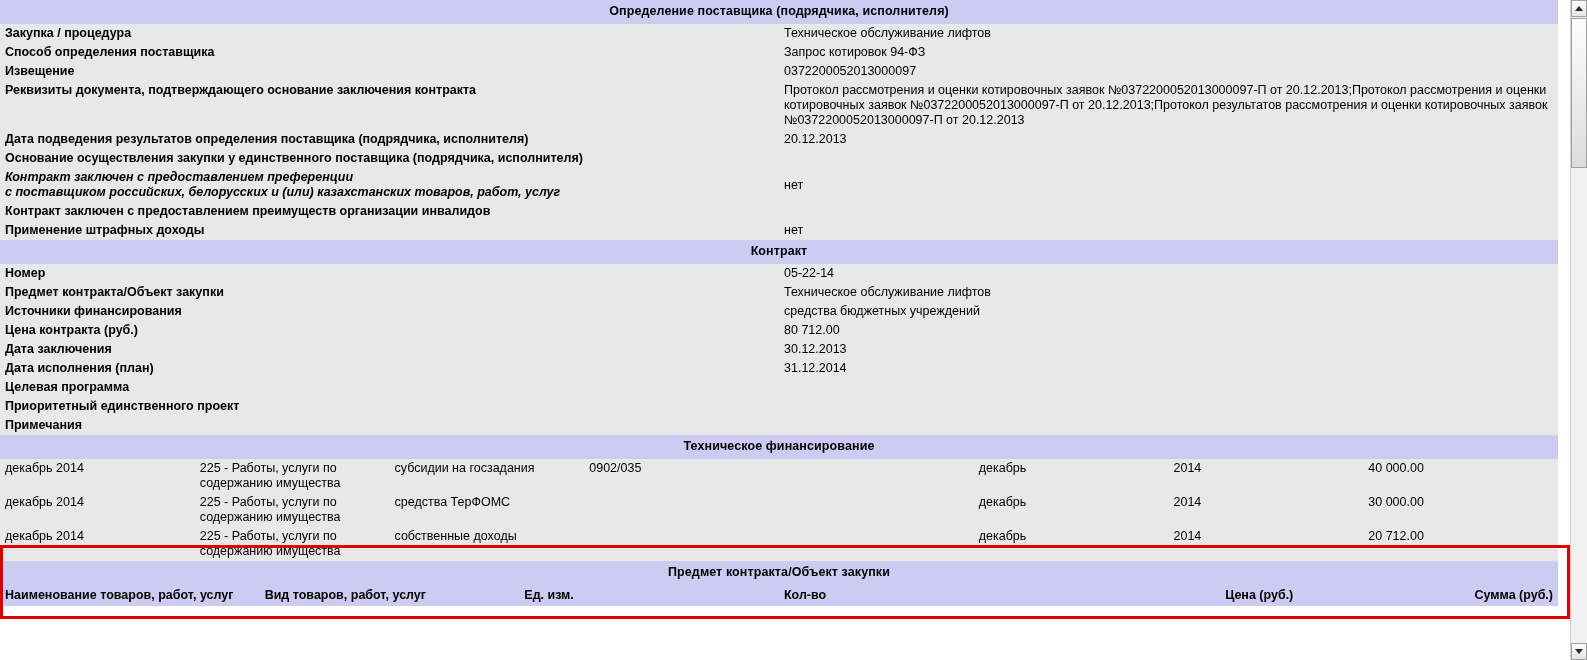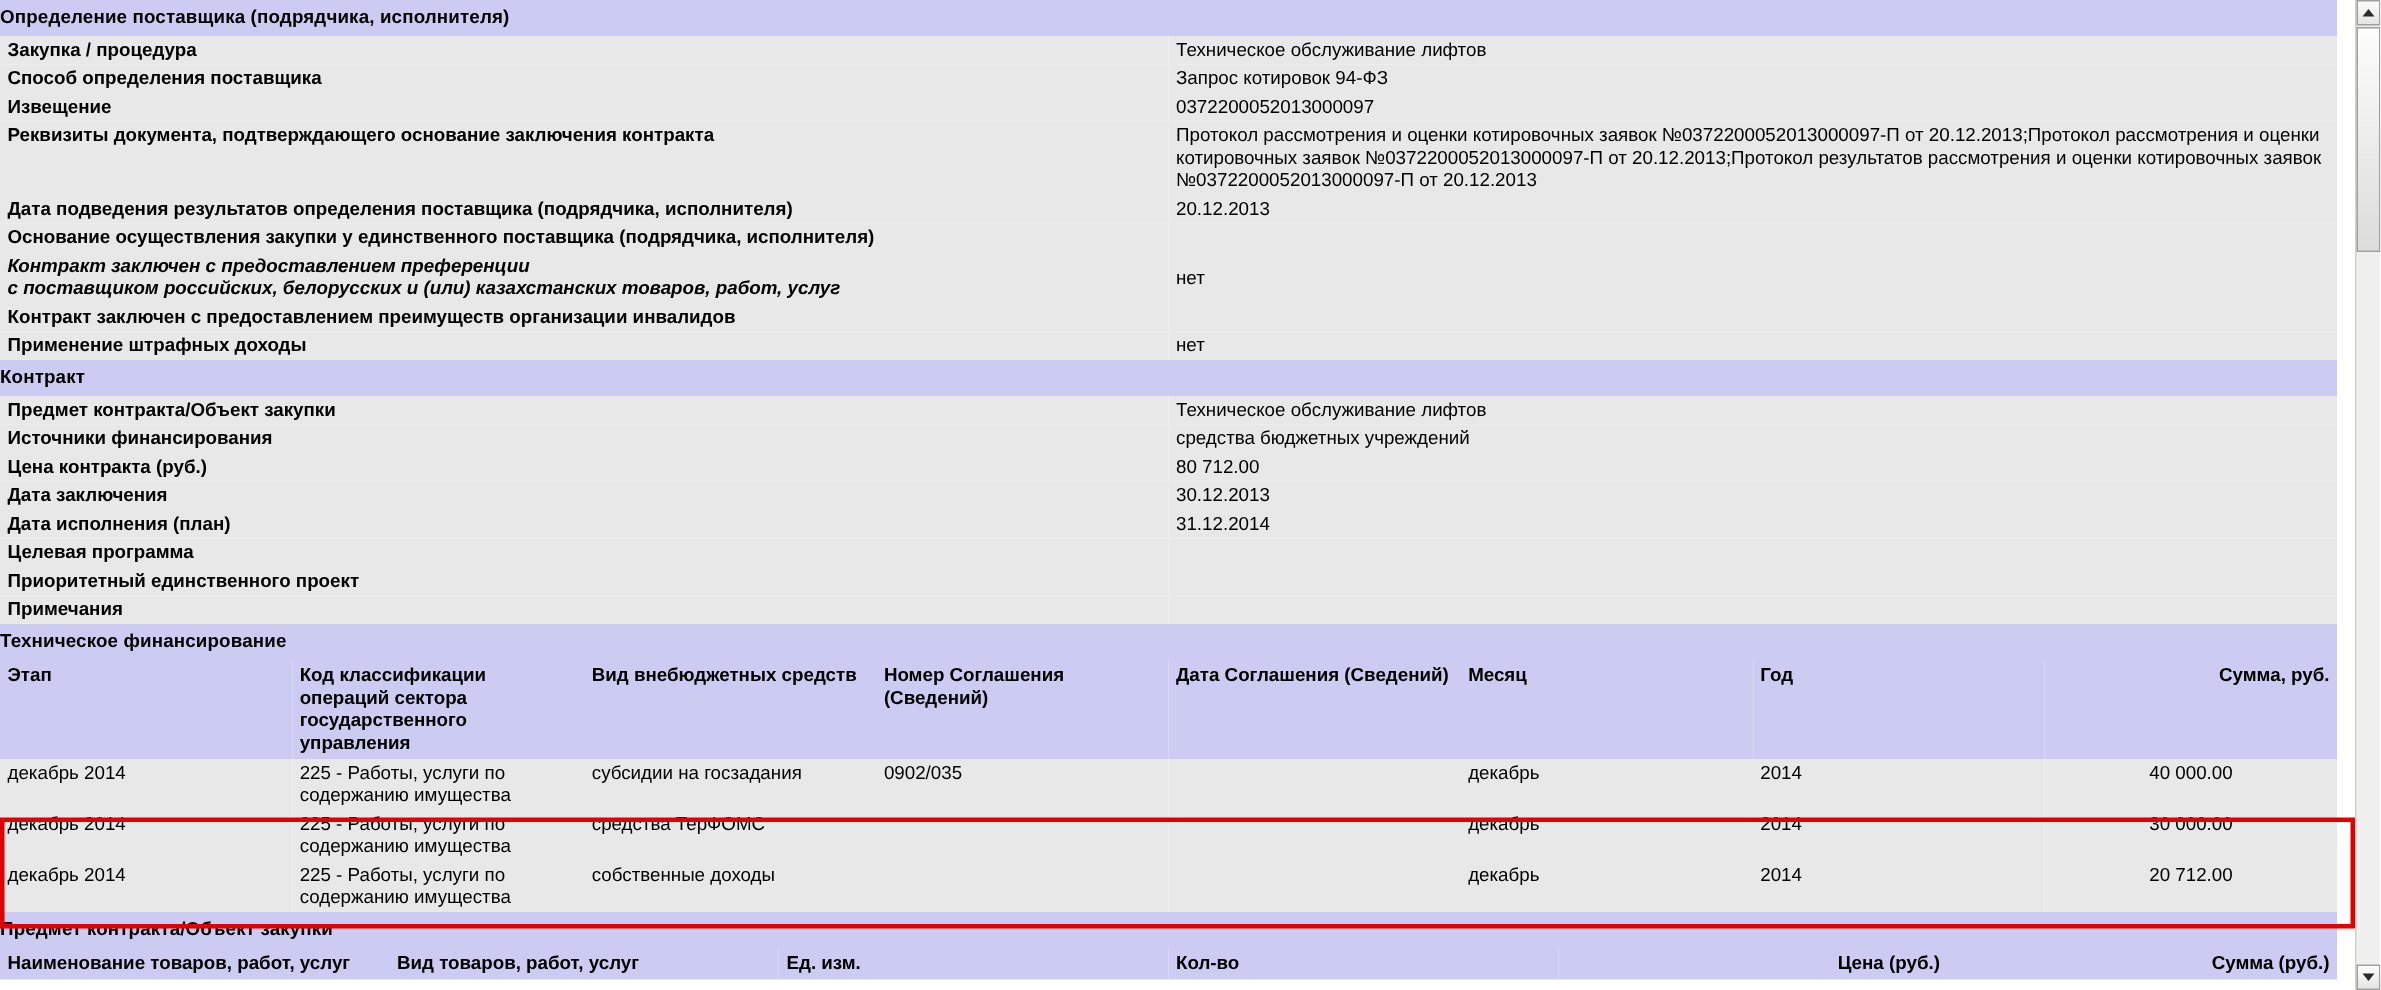--- a/index.html
+++ b/index.html
@@ -33,20 +33,21 @@
   }
   table.grid td, table.grid th {
     padding: 2px 5px;
     vertical-align: top;
     font-size: 12.5px;
     line-height: 15px;
     border: 0;
   }
   .section-head {
     background: #ccccf2;
+    text-align: center;
     font-weight: bold;
     font-size: 14px;
     padding: 4px 0 5px 0 !important;
     letter-spacing: 0.1px;
   }
   .lbl {
     font-weight: bold;
     background: #e8e8e8;
     width: 645px;
   }
@@ -62,21 +63,21 @@
     background: #ccccf2;
     font-weight: bold;
     text-align: left;
     padding: 3px 5px !important;
     font-size: 12.5px;
   }
   .tbl-row td {
     background: #e8e8e8;
     font-size: 12.5px;
   }
-  .num { text-align: center; }
+  .num { text-align: left; }
   .red-box {
     position: absolute;
     left: 0px;
     top: 545px;
     width: 1570px;
     height: 74px;
     border: 3px solid #e10000;
     box-sizing: border-box;
     pointer-events: none;
     z-index: 10;
@@ -181,20 +182,24 @@
       </tr>
     </tbody>
       </table>
 
     <table class="grid">
       <tbody>
           <tr>
         <td class="section-head" colspan="2">Контракт</td>
       </tr>
       <tr>
+        <td class="lbl2">Номер</td>
+        <td class="val">05-22-14</td>
+      </tr>
+      <tr>
         <td class="lbl2">Предмет контракта/Объект закупки</td>
         <td class="val">Техническое обслуживание лифтов</td>
       </tr>
       <tr>
         <td class="lbl2">Источники финансирования</td>
         <td class="val">средства бюджетных учреждений</td>
       </tr>
       <tr>
         <td class="lbl2">Цена контракта (руб.)</td>
         <td class="val">80 712.00</td>
@@ -219,30 +224,20 @@
         <td class="lbl2">Примечания</td>
         <td class="val"></td>
       </tr>
     </tbody>
       </table>
 
     <table class="grid">
       <tbody>
           <tr>
         <td class="section-head" colspan="8">Техническое финансирование</td>
-      </tr>
-      <tr class="tbl-head">
-        <th style="width:105px">Этап</th>
-        <th style="width:475px">Код классификации операций сектора государственного управления</th>
-        <th style="width:290px">Вид внебюджетных средств</th>
-        <th style="width:243px">Номер Соглашения (Сведений)</th>
-        <th style="width:218px">Дата Соглашения (Сведений)</th>
-        <th style="width:62px">Месяц</th>
-        <th style="width:42px">Год</th>
-        <th class="num" style="width:110px; text-align:right;">Сумма, руб.</th>
       </tr>
       <tr class="tbl-row">
         <td>декабрь 2014</td>
         <td>225 - Работы, услуги по содержанию имущества</td>
         <td>субсидии на госзадания</td>
         <td>0902/035</td>
         <td></td>
         <td>декабрь</td>
         <td>2014</td>
         <td class="num">40 000.00</td>

